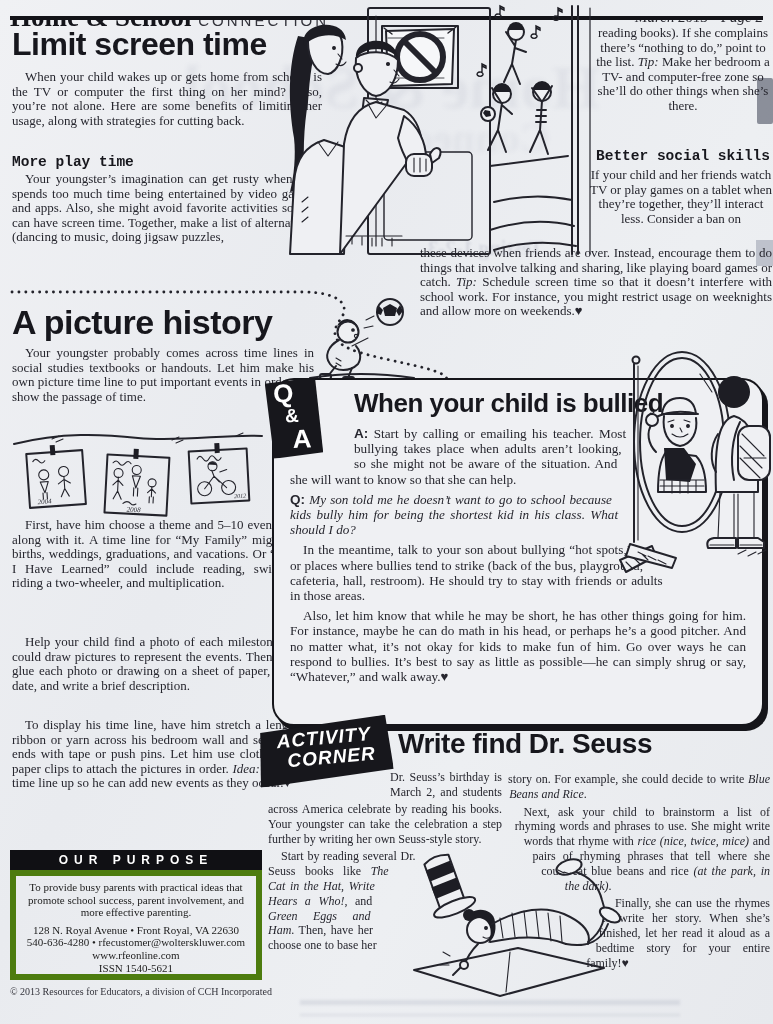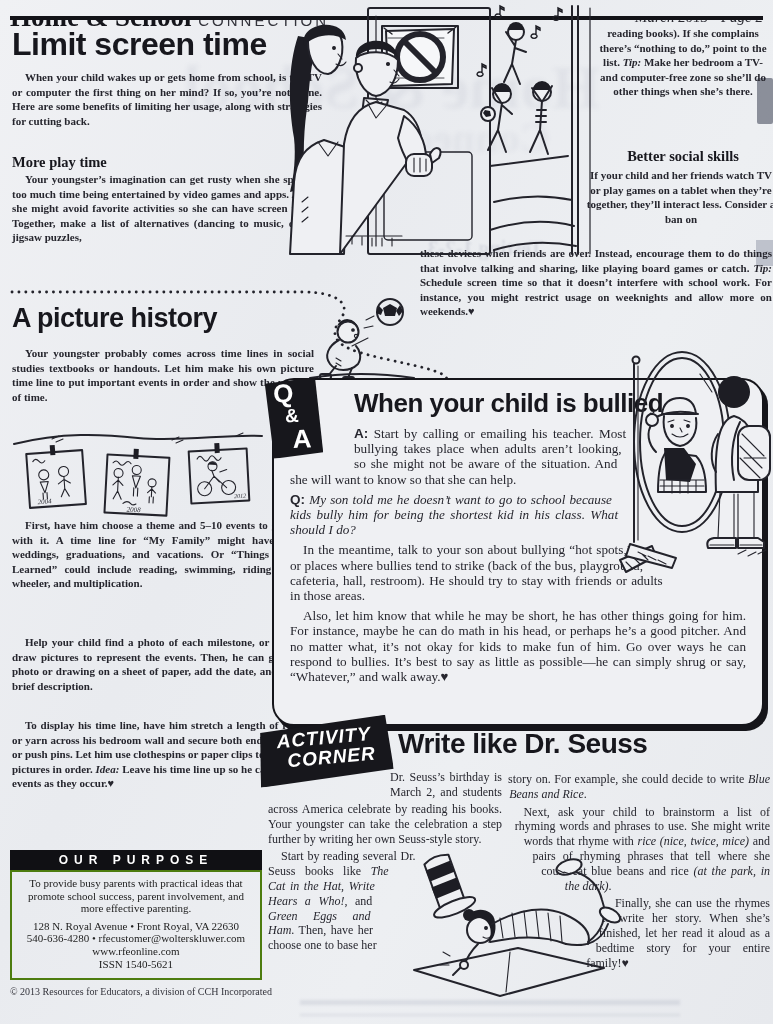--- a/index.html
+++ b/index.html
@@ -1,25 +1,25 @@
 <!DOCTYPE html>
 <html><head>
 <meta charset="utf-8">
 <style>
   * { box-sizing: border-box; margin: 0; padding: 0; }
   html,body { width: 773px; height: 1024px; }
   body { position: relative; overflow: hidden;
          background: linear-gradient(115deg,#f0f1f4 0%,#e9ebef 35%,#edeff2 65%,#e7e9ed 100%);
          font-family: "Liberation Serif","DejaVu Serif","DejaVu Sans",serif; color:#26262e; }
   .abs { position:absolute; }
-  .body-txt { font-size:11px; line-height:14.6px; text-align:justify; color:#26262e;font-weight:bold; }
+  .body-txt { font-size:13px; line-height:14.6px; text-align:justify; color:#26262e; }
   .center-txt { text-align:center; }
   .indent { text-indent:13px; }
   .headline { font-family:"Liberation Sans","DejaVu Sans",sans-serif; font-weight:700; color:#17171d; letter-spacing:-0.5px; }
-  .subhead { font-family:Liberation Serif, serif; font-weight:700; font-size:14.5px; color:#17171d; }
+  .subhead { font-family:Liberation Mono, monospace; font-weight:700; font-size:14.5px; color:#17171d; }
   i { font-style: italic; }
 
   
   .masthead-crop { left:10px; top:17px; width:753px; height:14px; overflow:hidden; display:flex; justify-content:space-between; align-items:flex-start; }
   .masthead-title { font-weight:700; font-size:27px; color:#14141a; margin-top:-15px; white-space:nowrap; }
   .masthead-suffix { font-weight:400; font-size:15px; letter-spacing:3px; color:#34343c; font-family:"Liberation Sans",sans-serif; }
   .masthead-issue { font-style:italic; font-size:15px; color:#2a2a32; margin-top:-8px; white-space:nowrap; }
   .masthead-rule { left:10px; top:16px; width:753px; height:3.5px; background:#131318; }
 
   
@@ -38,21 +38,21 @@
   .p-intro { left:12px; top:70px; width:310px; }
   .sh-play { left:12px; top:154px; }
   .p-play { left:12px; top:172px; width:345px; }
   .spacer-play { float:right; width:42px; height:58px; }
   .rc1 { left:593px; top:26px; width:180px; }
   .sh-social { left:593px; top:148px; width:180px; text-align:center; }
   .rc2 { left:586px; top:168px; width:190px; }
   .p-wrap { left:420px; top:246px; width:352px; }
 
   
-  .h2-hist { left:12px; top:303px; font-size:27px; }
+  .h2-hist { left:12px; top:303px; font-size:34px; }
   .ph-p1 { left:12px; top:346px; width:302px; }
   .ph-p2 { left:12px; top:518px; width:300px; }
   .ph-p3 { left:12px; top:635px; width:302px; }
   .ph-p4 { left:12px; top:718px; width:302px; }
 
   
   .qa-box { left:272px; top:378px; width:492px; height:348px; background:#eff0f3;
             border:2.5px solid #15151a; border-radius:22px; box-shadow:4px 5px 0 #15151a;
             padding:8px 16px 10px; z-index:3; }
   .qa-badge { left:266px; top:378px; width:56px; height:80px; background:#17171c;
@@ -84,21 +84,21 @@
   .spacer-actbadge { float:left; width:122px; height:32px; }
   .spacer-girl-r { float:right; width:140px; height:210px;
      shape-outside:polygon(100% 0%,100% 100%,58% 100%,36% 84%,6% 56%,10% 40%,48% 26%,100% 20%); }
   .spacer-girl-l { float:left; width:100px; height:232px;
      shape-outside:polygon(0% 0%,5% 0%,9% 24%,42% 48%,100% 60%,92% 76%,52% 92%,30% 100%,0% 100%); }
 
   
   .purpose-bar { left:10px; top:850px; width:252px; height:20px; background:#101014; color:#fff;
                  font-family:"Liberation Sans",sans-serif; font-weight:700; font-size:12px;
                  letter-spacing:6px; text-align:center; line-height:20px; }
-  .purpose-box { left:10px; top:870px; width:252px; height:110px; border:2px solid #4d7c0f;
+  .purpose-box { left:10px; top:870px; width:252px; height:110px; border:6px solid #4d7c0f;
                  text-align:center; font-size:11px; line-height:12.6px; color:#222; padding-top:5px; }
   .purpose-box .pl0 { margin-bottom:5px; padding:0 10px; }
   .purpose-box .issn { }
   .copyright { left:10px; top:986px; width:280px; font-size:10px; color:#33333b; }
 
   svg { position:absolute; overflow:visible; }
   svg * { vector-effect:none; }
   .ink { stroke:#23232b; fill:none; stroke-width:2; stroke-linecap:round; stroke-linejoin:round; }
   .thin { stroke-width:1.1; }
   .fillink { fill:#1d1d24; stroke:none; }
@@ -340,21 +340,21 @@
   <polygon class="ink paperfill" points="2,230 34,216 38,226 8,242" stroke-width="1.6"></polygon>
   <polygon class="ink paperfill" points="12,214 58,228 54,238 8,226" stroke-width="1.6"></polygon>
   <path class="ink thin" d="M8,232 l6,6 M16,228 l6,6 M24,224 l6,6 M20,222 l8,4 M30,226 l8,4 M40,230 l8,4"></path>
   <path class="ink thin" d="M120,224 l8,-4 M130,226 l8,-4 M140,224 l8,-4"></path>
 </svg>
 
 <div class="abs act-badge">
   <div>ACTIVITY</div>
   <div class="act-l2">CORNER</div>
 </div>
-<div class="abs headline h-seuss">Write like Dr. Seuss</div>
+<div class="abs headline h-seuss">Write find Dr. Seuss</div>
 
 <div class="abs seuss-col1">
   <div class="spacer-actbadge"></div>
   <div class="spacer-girl-r"></div>
   <p>Dr. Seuss’s birthday is March 2, and students across America celebrate by reading his books. Your youngster can take the celebration a step further by writing her own Seuss-style story.</p>
   <p class="indent">Start by reading several Dr. Seuss books like <i>The Cat in the Hat</i>, <i>Write Hears a Who!</i>, and <i>Green Eggs and Ham</i>. Then, have her choose one to base her</p>
 </div>
 <div class="abs seuss-col2">
   <div class="spacer-girl-l"></div>
   <p>story on. For example, she could decide to write <i>Blue Beans and Rice</i>.</p>

